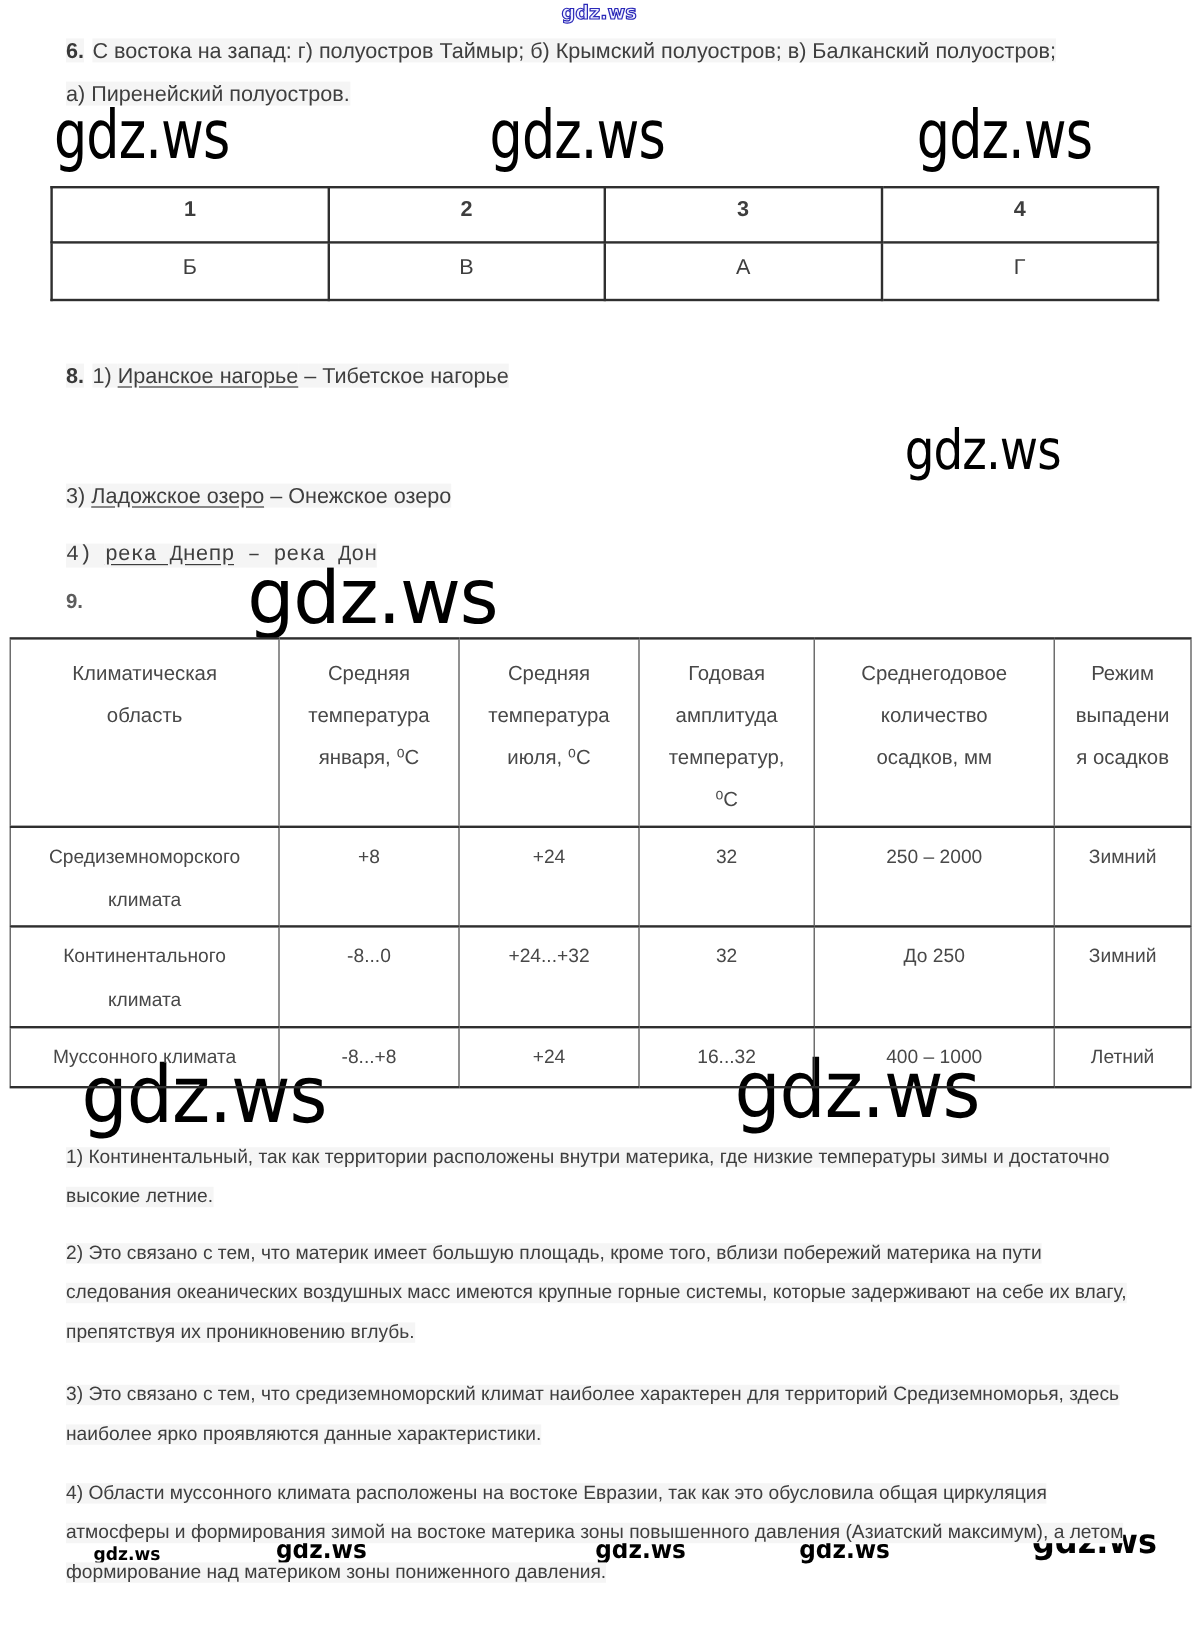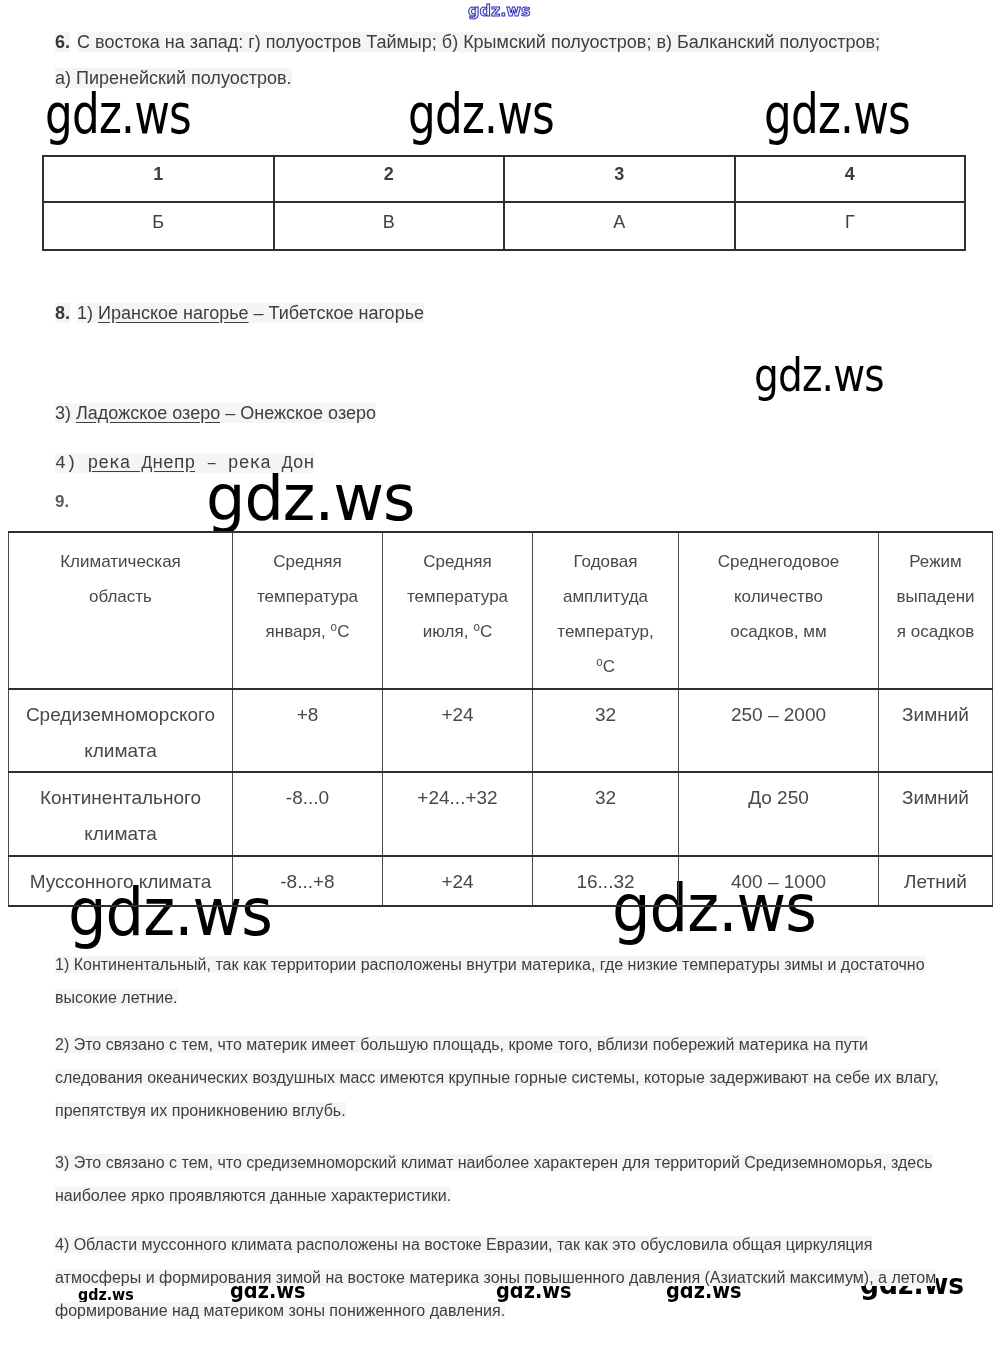--- a/index.html
+++ b/index.html
@@ -30,21 +30,21 @@
 
   
   .t9{position:absolute;left:8px;top:531px;width:984px;table-layout:fixed;padding-left:17px;}
   .t9 th,.t9 td{
     border-left:1px solid #4a4a4a;border-right:1px solid #4a4a4a;
     border-top:2px solid #2f2f2f;border-bottom:2px solid #2f2f2f;
     text-align:center;font-weight:normal;white-space:pre-line;
     vertical-align:top;box-sizing:border-box;color:#484848;
   }
   .t9 th{height:157px;font-size:17px;line-height:35px;padding-top:11px;}
-  .t9 td{font-size:19px;line-height:36px;padding-top:7px;}
+  .t9 td{font-size:16px;line-height:36px;padding-top:7px;}
   .t9 tr.r1 td{height:83px;}
   .t9 tr.r2 td{height:84px;}
   .t9 tr.r3 td{height:50px;}
 
   .num9{font-size:17px;font-weight:bold;color:#5d5d5d;}
 
   
   .wm{
     position:absolute;
     font-family:"DejaVu Sans",sans-serif;

